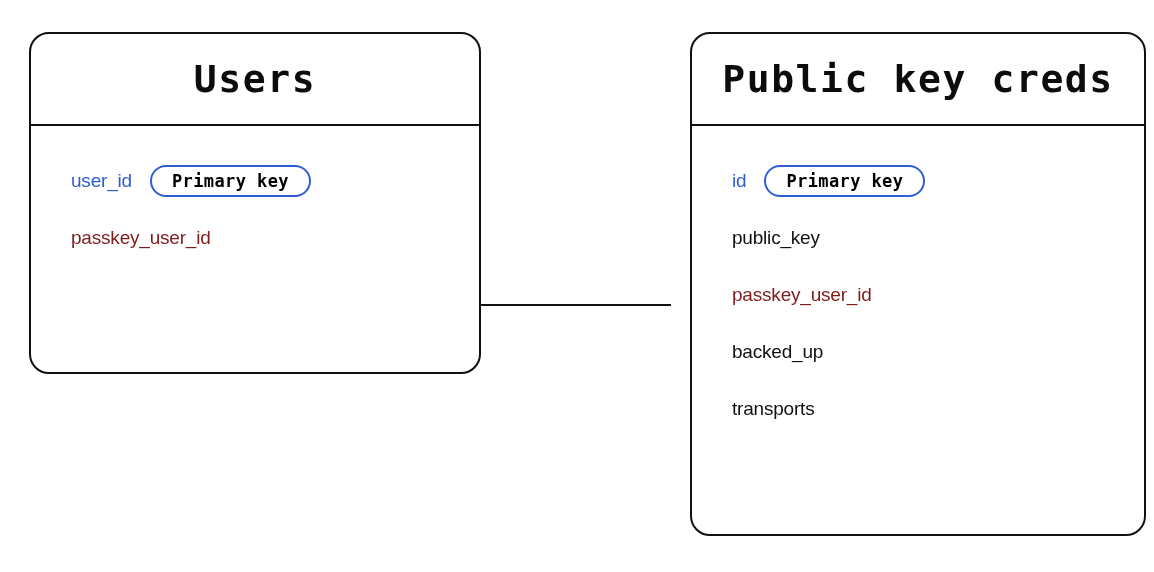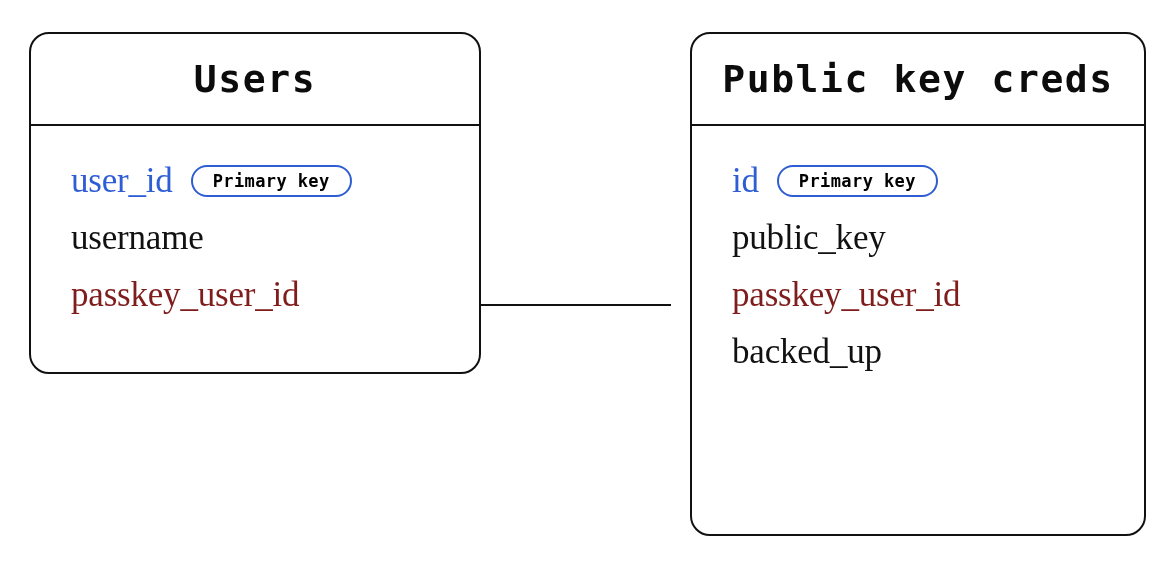--- a/index.html
+++ b/index.html
@@ -68,22 +68,22 @@
   }
 
   .field-row {
     display: flex;
     align-items: center;
     height: 38px;
     margin-bottom: 19px;
   }
 
   .field-name {
-    font-family: Liberation Serif, serif;
-    font-size: 35px;
+    font-family: Liberation Sans, sans-serif;
+    font-size: 19px;
     letter-spacing: -0.2px;
     color: #111111;
     white-space: nowrap;
   }
   .field-name.key    { color: #2f5ed4; }
   .field-name.fkey   { color: #7f1d1d; }
 
   
   .pk-badge {
     margin-left: 18px;
@@ -123,23 +123,20 @@
     <div class="entity-header">
       <span class="entity-title">Users</span>
     </div>
     <div class="entity-fields">
 
       <div class="field-row">
         <span class="field-name key">user_id</span>
         <span class="pk-badge">Primary key</span>
       </div>
 
-      <div class="field-row">
-        <span class="field-name">username</span>
-      </div>
 
       <div class="field-row">
         <span class="field-name fkey">passkey_user_id</span>
       </div>
 
     </div>
   </div>
 
   <div class="connector"></div>
 
@@ -160,17 +157,20 @@
 
       <div class="field-row">
         <span class="field-name fkey">passkey_user_id</span>
       </div>
 
       <div class="field-row">
         <span class="field-name">backed_up</span>
       </div>
 
 
+      <div class="field-row">
+        <span class="field-name">transports</span>
+      </div>
 
     </div>
   </div>
 
 </div>
 
 </body></html>

